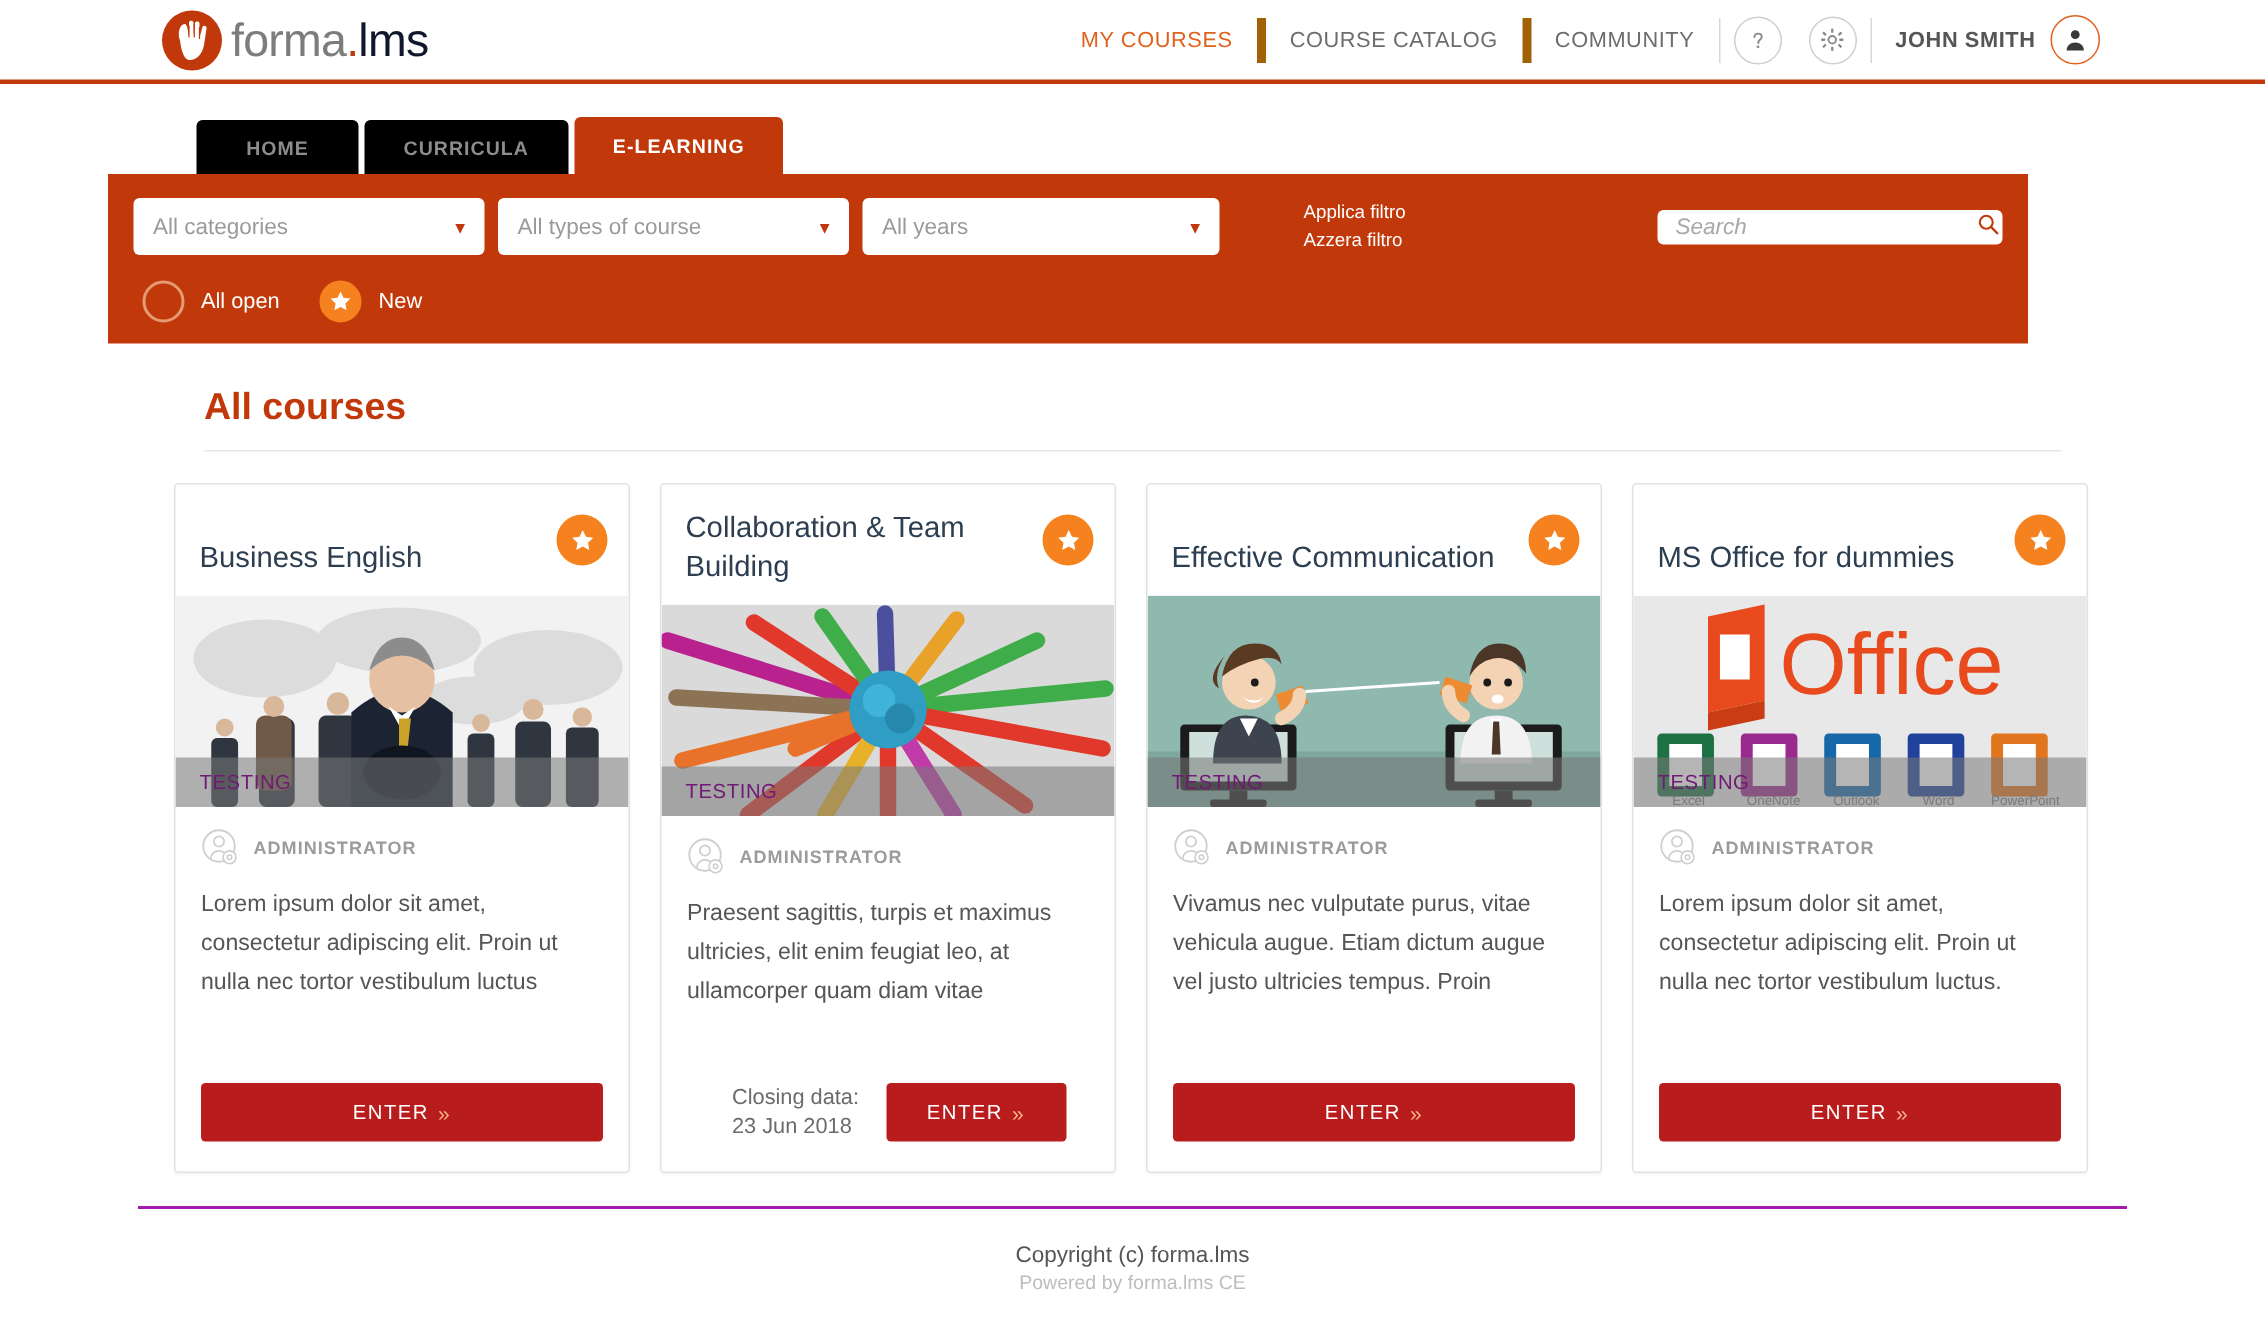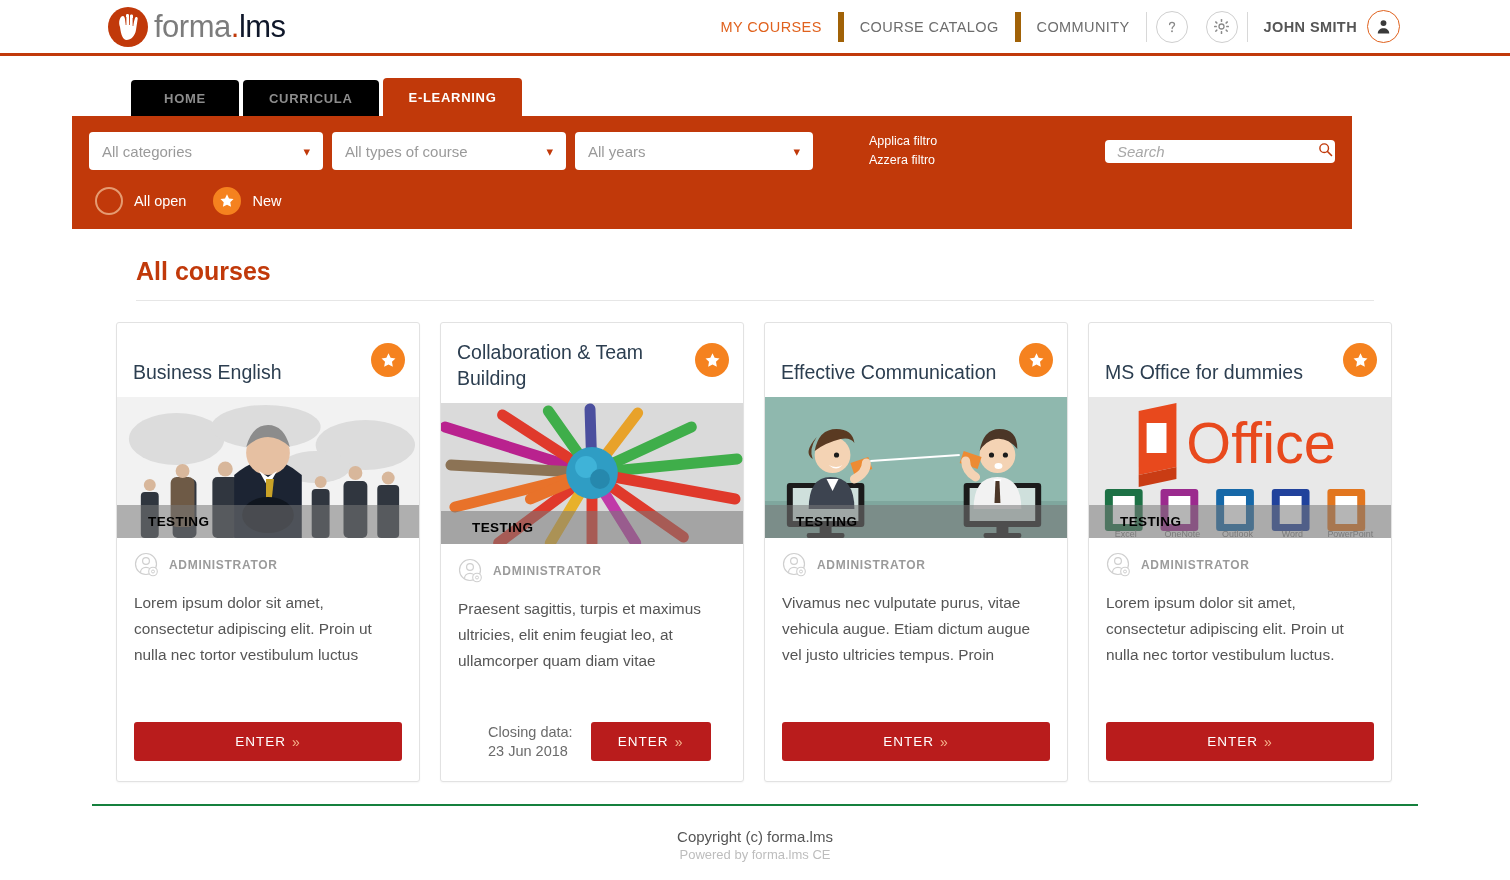--- a/index.html
+++ b/index.html
@@ -138,21 +138,21 @@
     width:34px; height:34px; border-radius:50%;
     background:#f5821f; display:flex; align-items:center; justify-content:center;
   }
   .card-img { height: 141px; position: relative; overflow:hidden; }
   .testing-bar {
     position:absolute; left:0; right:0; bottom:0; height: 33px;
     background: rgba(120,120,120,.55);
     display:flex; align-items:center;
   }
   .testing-bar span {
-    color:#000000; font-size:13.5px; letter-spacing:.4px; margin-left:31px;font-weight:bold;
+    color:#701a75; font-size:13.5px; letter-spacing:.4px; margin-left:16px;
   }
   .card-body { padding: 14px 17px 0 17px; flex:1; display:flex; flex-direction:column; }
   .author { display:flex; align-items:center; margin-bottom: 12px;}
   .author-name {
     font-size: 12px; font-weight:bold; letter-spacing:.7px;
     color:#9b9b9b; margin-left: 9px;
   }
   .desc { font-size: 15.4px; color:#555; line-height: 26px; }
   .card-foot { margin-top:auto; padding: 0 17px 20px 17px; display:flex; align-items:center; }
   .closing {
@@ -165,21 +165,21 @@
     font-family:"Liberation Sans", sans-serif; cursor:pointer;
     display:flex; align-items:center; justify-content:center; gap:6px;
   }
   .enter-btn.full { width:100%; }
   .enter-btn.small { width: 120px; }
   .enter-btn .chev2 { color:#f5b48c; font-size:14px; }
 
   
   .footer {
     margin: 0 92px; margin-top: 22px;
-    border-top: 2px solid #15803d;
+    border-top: 2px solid #a21caf;
     padding-top: 22px; text-align:center;
   }
   .footer .c1 { font-size: 15px; color:#555; }
   .footer .c2 { font-size: 13px; color:#bdbdbd; margin-top:2px; }
 </style>
 </head>
 <body>
 
 <div class="page">
 

